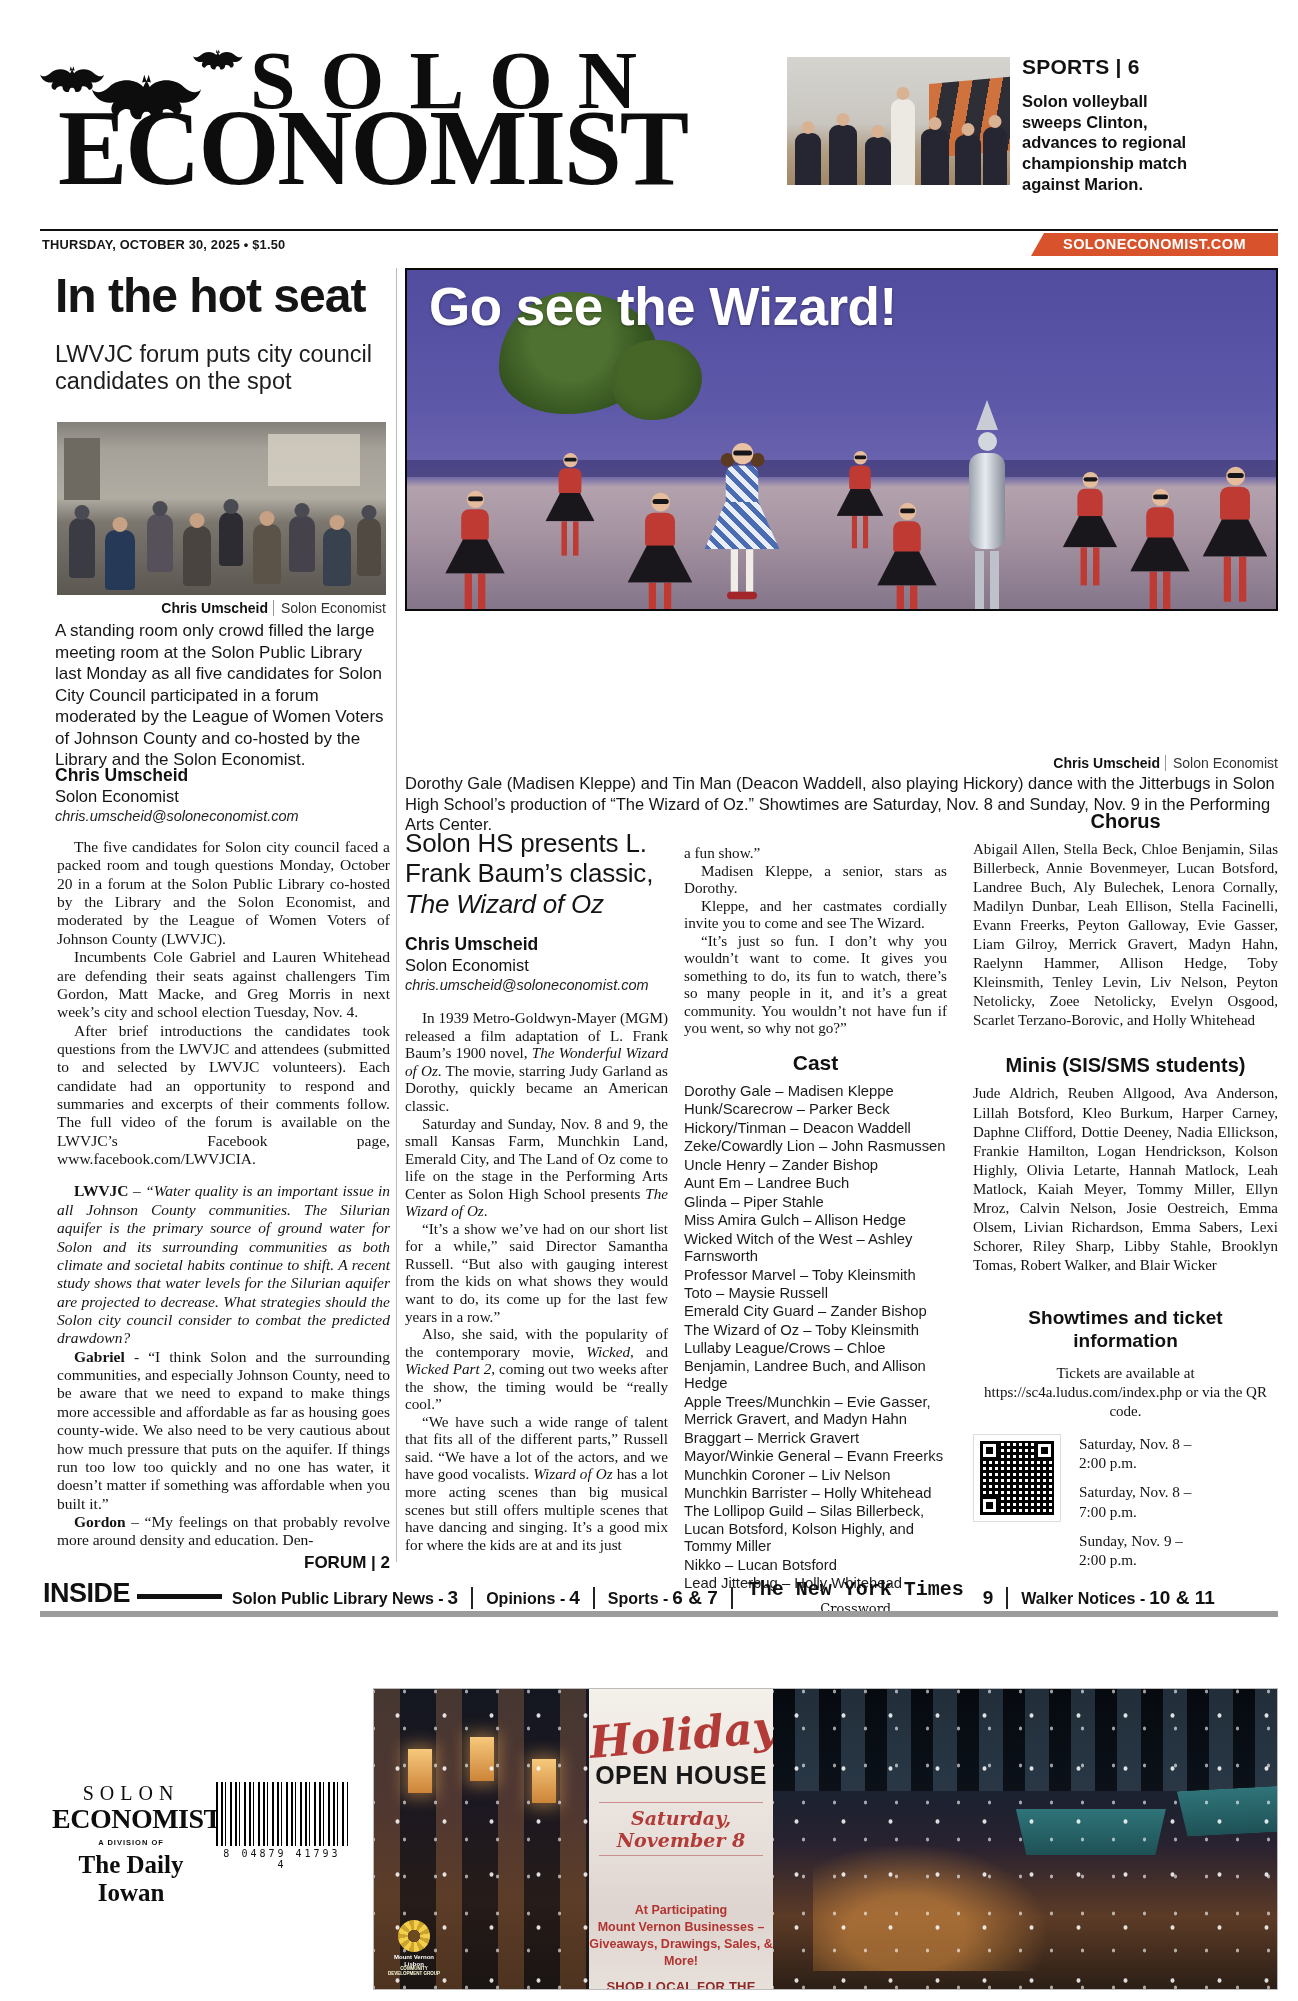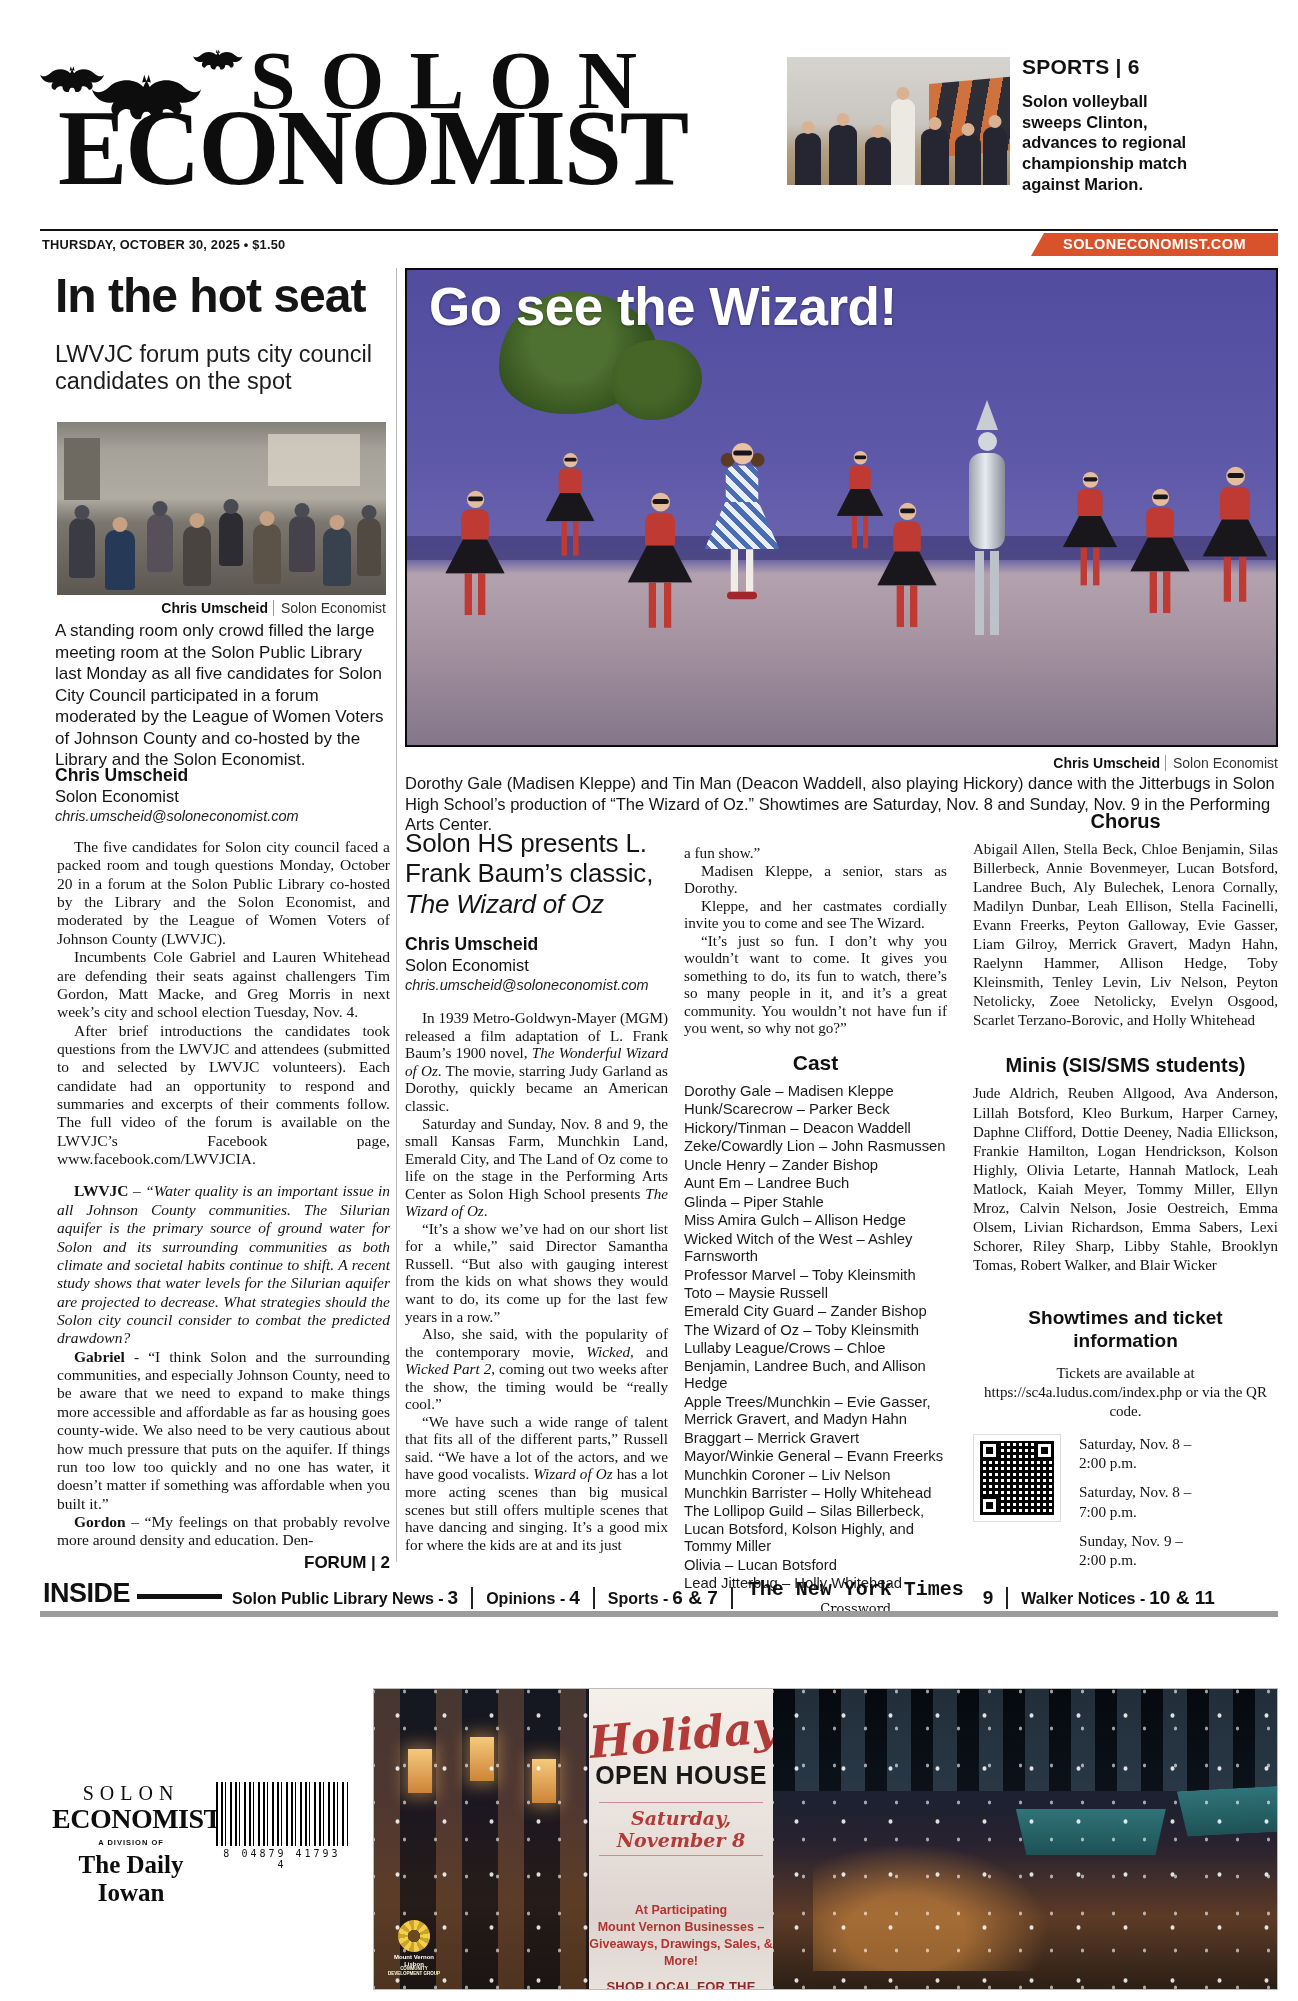--- a/index.html
+++ b/index.html
@@ -52,21 +52,21 @@
   .byline-email{font-size:14.5px;font-style:italic;margin-top:2px;color:#222}
   .lead-body{position:absolute;left:57px;top:838px;width:333px;font-family:"Liberation Serif",serif;
              font-size:15.5px;line-height:1.185;text-align:justify;color:#131313}
   .lead-body p,.wiz-body p{text-indent:17px}
   .seg-b{font-weight:700}
   .seg-i{font-style:italic}
   .jump-line{position:absolute;left:57px;top:1553px;width:333px;text-align:right;font-size:17px;font-weight:700}
   .vrule{position:absolute;left:396px;top:268px;width:1px;height:1294px;background:#bbb}
 
   
-  .wiz-photo{position:absolute;left:405px;top:268px;width:873px;height:479px;border:2px solid #0a0a0a;
+  .wiz-photo{position:absolute;left:405px;top:268px;width:873px;height:343px;border:2px solid #0a0a0a;
              overflow:hidden;background:linear-gradient(180deg,#514c9e 0%,#5d58a8 40%,#6a63ae 58%,#6e66a6 61%,
              #b3a2ae 64%,#a violet 0,#a593a1 78%,#84758a 100%)}
   .wiz-photo{background:linear-gradient(180deg,#514c9e 0%,#5d58a8 40%,#6a63ae 58%,#6e66a6 61%,#b3a2ae 64%,#a593a1 78%,#84758a 100%)}
   .stage-band{position:absolute;left:0;top:56%;width:100%;height:5%;background:rgba(40,36,92,.45)}
   .tree{position:absolute;left:92px;top:22px;width:158px;height:122px;
         background:radial-gradient(circle at 45% 40%,#4e7030 0 35%,#33521f 70%,#27431a 100%);
         border-radius:46% 54% 58% 42%/62% 50% 52% 38%}
   .tree2{position:absolute;left:205px;top:70px;width:90px;height:80px;
          background:radial-gradient(circle at 40% 40%,#466628 0 40%,#2c4a1a 100%);border-radius:50% 50% 55% 45%}
   .wiz-headline{position:absolute;left:22px;top:6px;font-size:53px;font-weight:700;color:#fff;
@@ -369,21 +369,21 @@
         <div>Toto – Maysie Russell</div>
         <div>Emerald City Guard – Zander Bishop</div>
         <div>The Wizard of Oz – Toby Kleinsmith</div>
         <div>Lullaby League/Crows – Chloe Benjamin, Landree Buch, and Allison Hedge</div>
         <div>Apple Trees/Munchkin – Evie Gasser, Merrick Gravert, and Madyn Hahn</div>
         <div>Braggart – Merrick Gravert</div>
         <div>Mayor/Winkie General – Evann Freerks</div>
         <div>Munchkin Coroner – Liv Nelson</div>
         <div>Munchkin Barrister – Holly Whitehead</div>
         <div>The Lollipop Guild – Silas Billerbeck, Lucan Botsford, Kolson Highly, and Tommy Miller</div>
-        <div>Olivia – Lucan Botsford</div>
+        <div>Nikko – Lucan Botsford</div>
         <div>Lead Jitterbug – Holly Whitehead</div>
       </div>
   </div>
 
   <div class="wiz-col3">
     <div class="side-title">Chorus</div>
     <div class="side-text">Abigail Allen, Stella Beck, Chloe Benjamin, Silas Billerbeck, Annie Bovenmeyer, Lucan Botsford, Landree Buch, Aly Bulechek, Lenora Cornally, Madilyn Dunbar, Leah Ellison, Stella Facinelli, Evann Freerks, Peyton Galloway, Evie Gasser, Liam Gilroy, Merrick Gravert, Madyn Hahn, Raelynn Hammer, Allison Hedge, Toby Kleinsmith, Tenley Levin, Liv Nelson, Peyton Netolicky, Zoee Netolicky, Evelyn Osgood, Scarlet Terzano-Borovic, and Holly Whitehead</div>
     <div class="side-title minis-title">Minis (SIS/SMS students)</div>
     <div class="side-text">Jude Aldrich, Reuben Allgood, Ava Anderson, Lillah Botsford, Kleo Burkum, Harper Carney, Daphne Clifford, Dottie Deeney, Nadia Ellickson, Frankie Hamilton, Logan Hendrickson, Kolson Highly, Olivia Letarte, Hannah Matlock, Leah Matlock, Kaiah Meyer, Tommy Miller, Ellyn Mroz, Calvin Nelson, Josie Oestreich, Emma Olsem, Livian Richardson, Emma Sabers, Lexi Schorer, Riley Sharp, Libby Stahle, Brooklyn Tomas, Robert Walker, and Blair Wicker</div>
     <div class="side-title show-title">Showtimes and ticket information</div>

